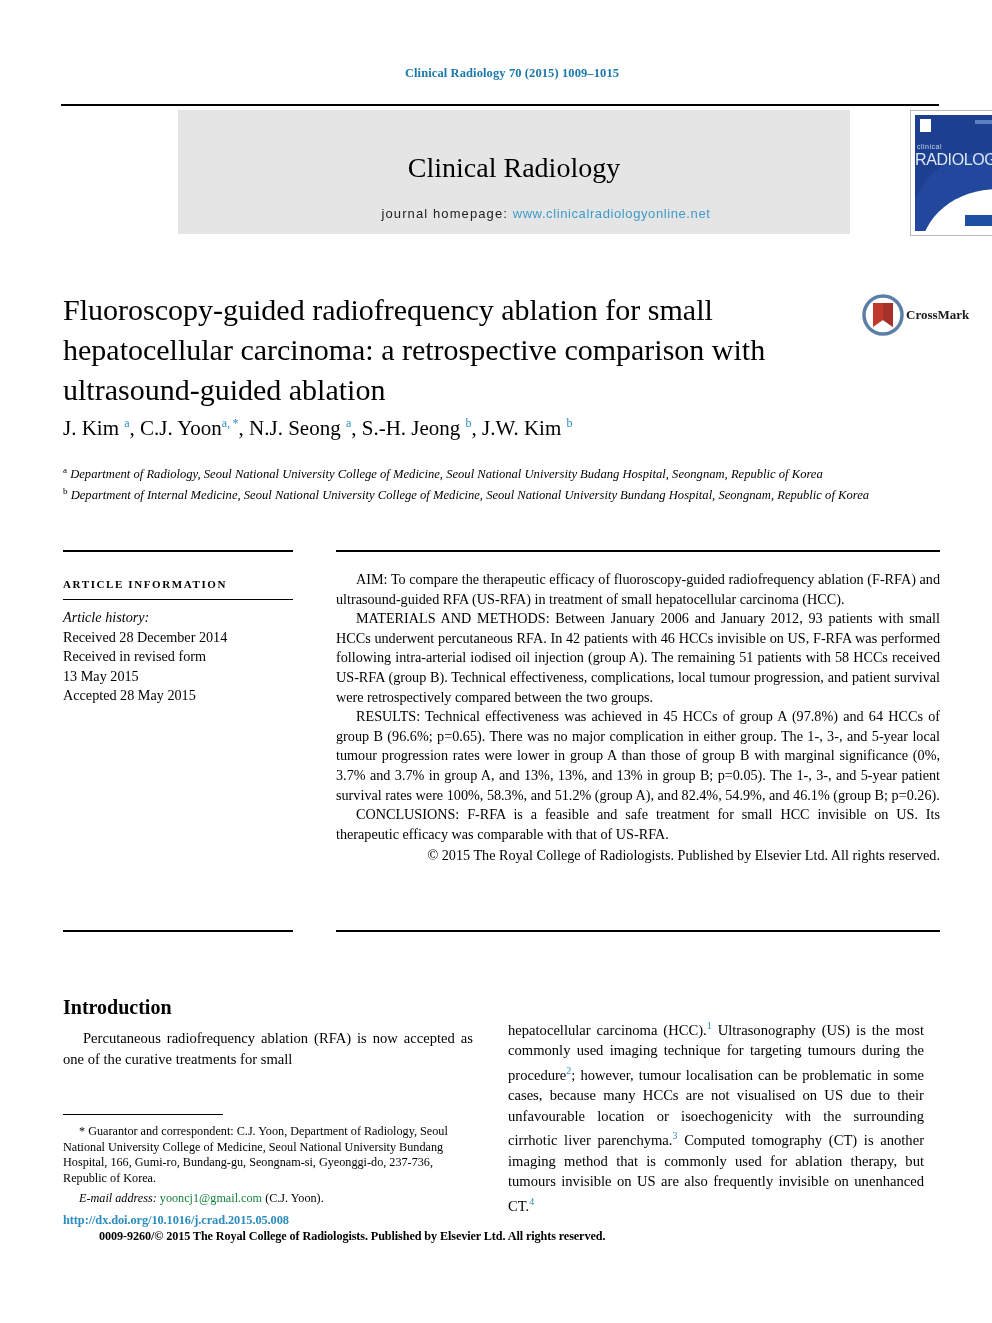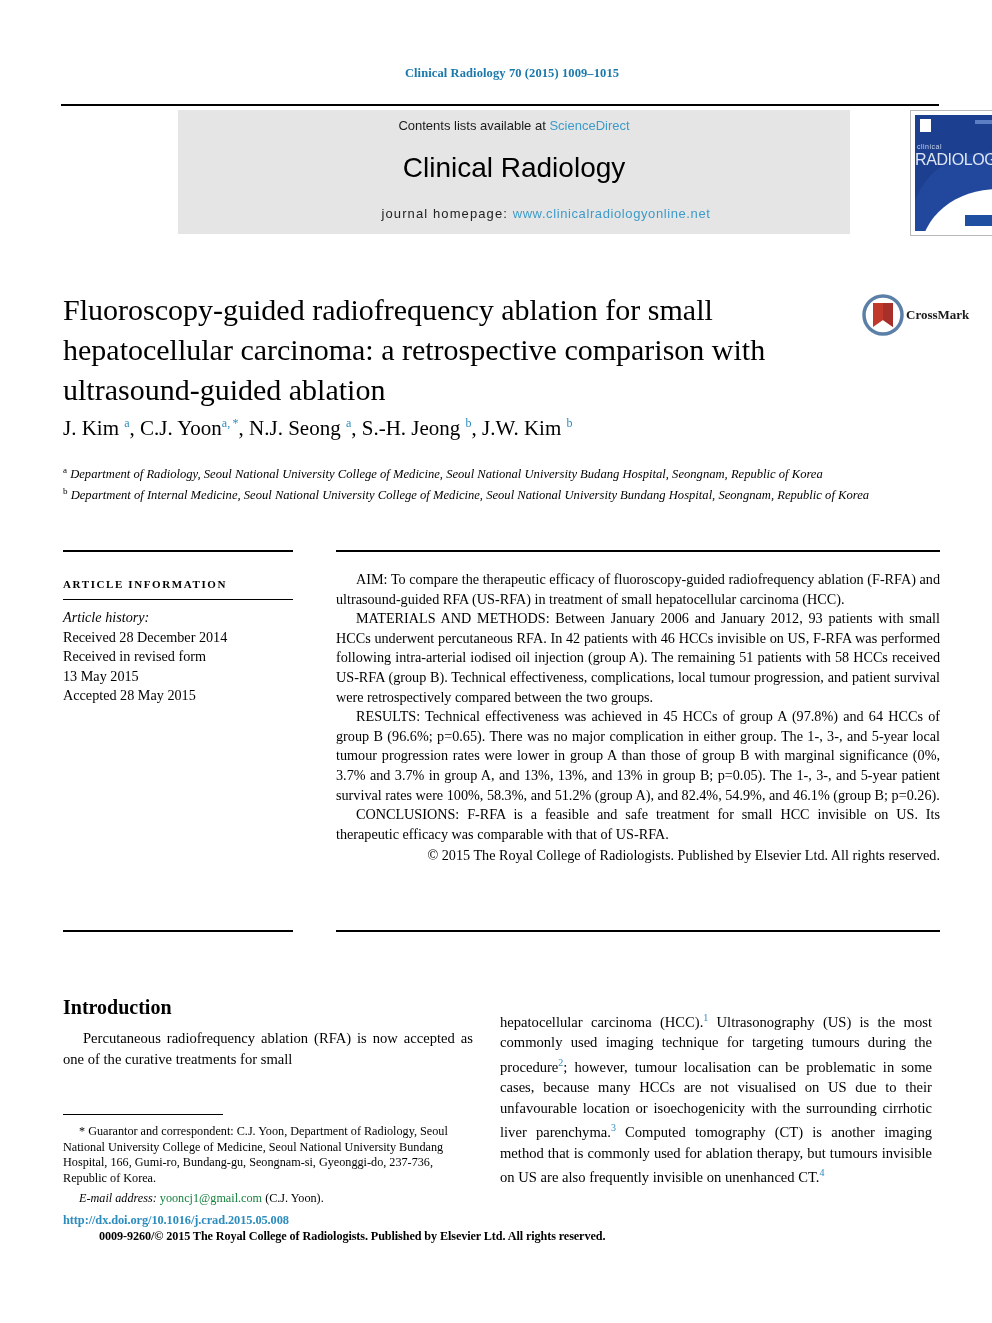--- a/index.html
+++ b/index.html
@@ -91,21 +91,21 @@
     color: #1a1a1a;
   }
   .band-line1 .sd {
     color: #3e9bc9;
   }
   .band-title {
     position: absolute;
     left: 0; top: 42px;
     width: 672px;
     text-align: center;
-    font-family: Liberation Sans, sans-serif;
+    font-family: Liberation Serif, serif;
     font-size: 28px;
     color: #000;
   }
   .band-line3 {
     position: absolute;
     left: 0; top: 96px;
     width: 736px;
     text-align: center;
     font-family: "Liberation Sans", sans-serif;
     font-size: 13px;
@@ -328,21 +328,21 @@
     line-height: 20.5px;
     text-align: justify;
     color: #000;
   }
   .col-right-body sup,
   .col-left-body sup {
     color: #2b8cbe;
     font-size: 10px;
     vertical-align: super;
   }
-  .col-right-body p { margin: 8px; }
+  .col-right-body p { margin: 16px; }
 
   
   .footnote {
     position: absolute;
     left: 63px; top: 1124px;
     width: 412px;
     font-family: "Liberation Serif", serif;
     font-size: 12.2px;
     line-height: 15.5px;
     color: #000;
@@ -383,23 +383,20 @@
 
 <div class="page">
 
   <div class="running-head">Clinical Radiology 70 (2015) 1009–1015</div>
 
   <div class="masthead">
     <div class="masthead-toprule"></div>
 
 
     <div class="band">
-      <div class="band-line1">
-        <span>Contents lists available at </span><span class="sd">ScienceDirect</span>
-      </div>
       <div class="band-title">Clinical Radiology</div>
       <div class="band-line3">
         <span>journal homepage: </span><span class="hp">www.clinicalradiologyonline.net</span>
       </div>
     </div>
 
     <div class="cover">
       <div class="cover-inner">
         <div class="cover-swoosh"></div>
         <div class="cover-white"></div>

